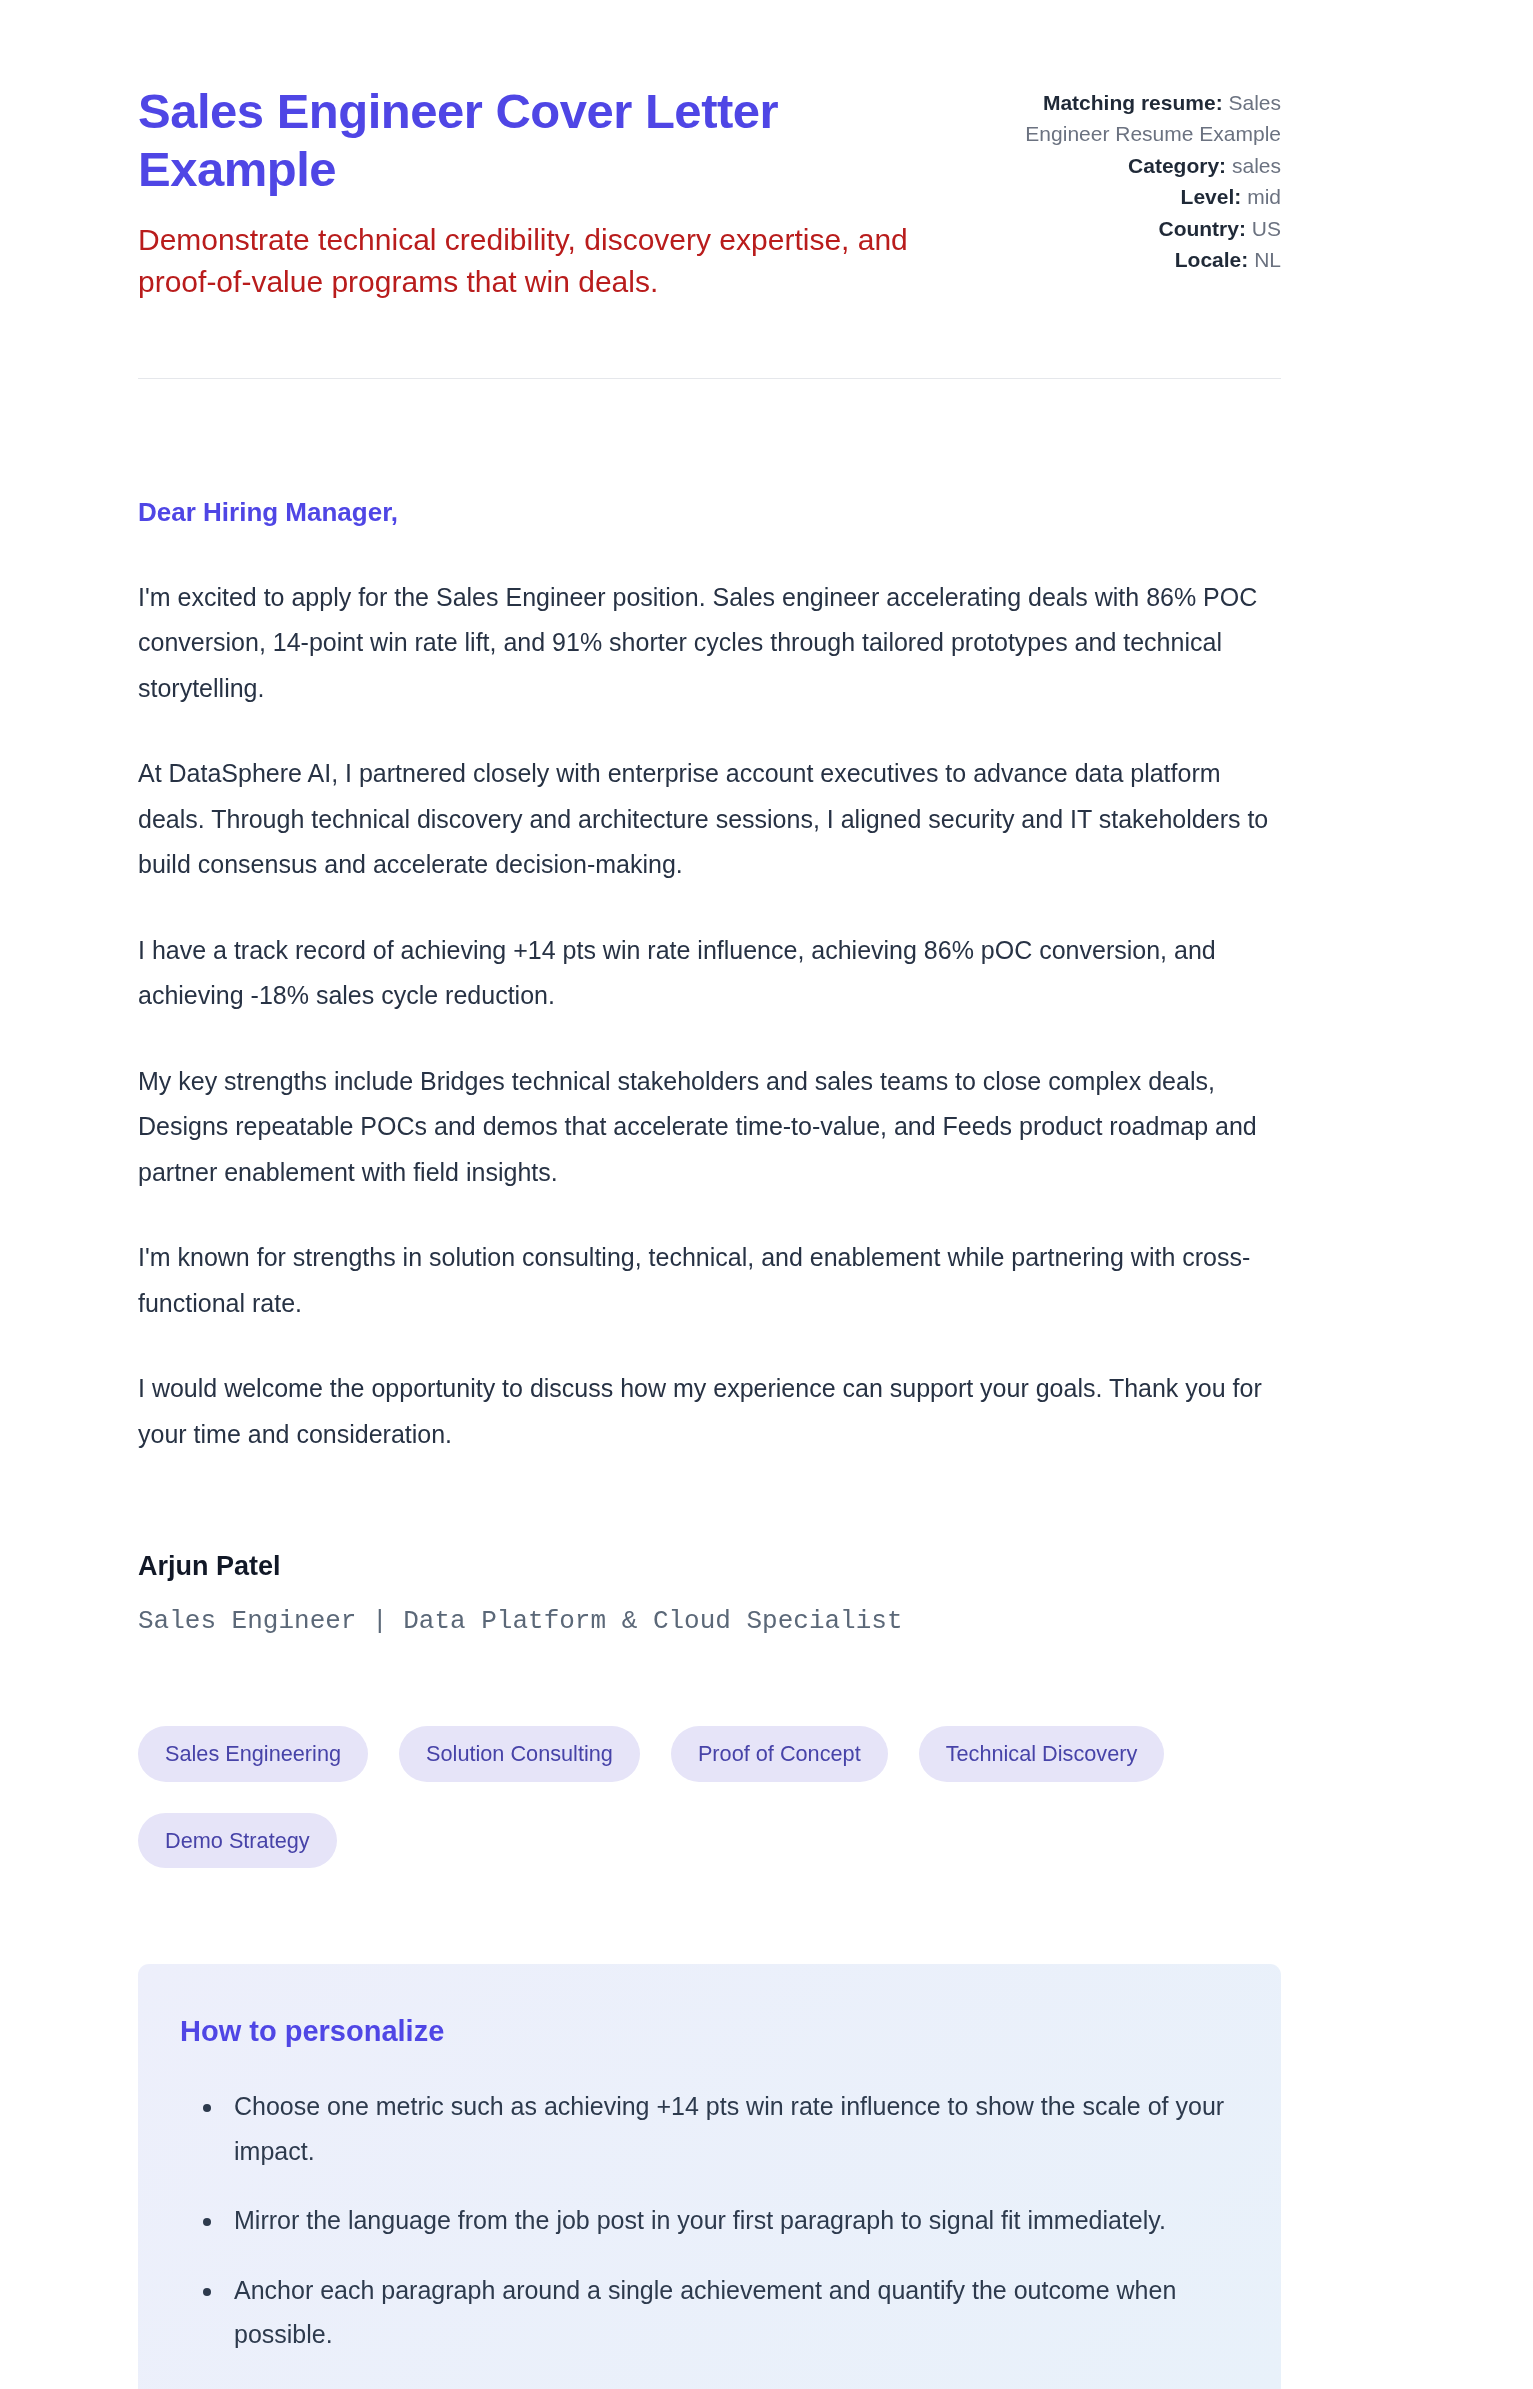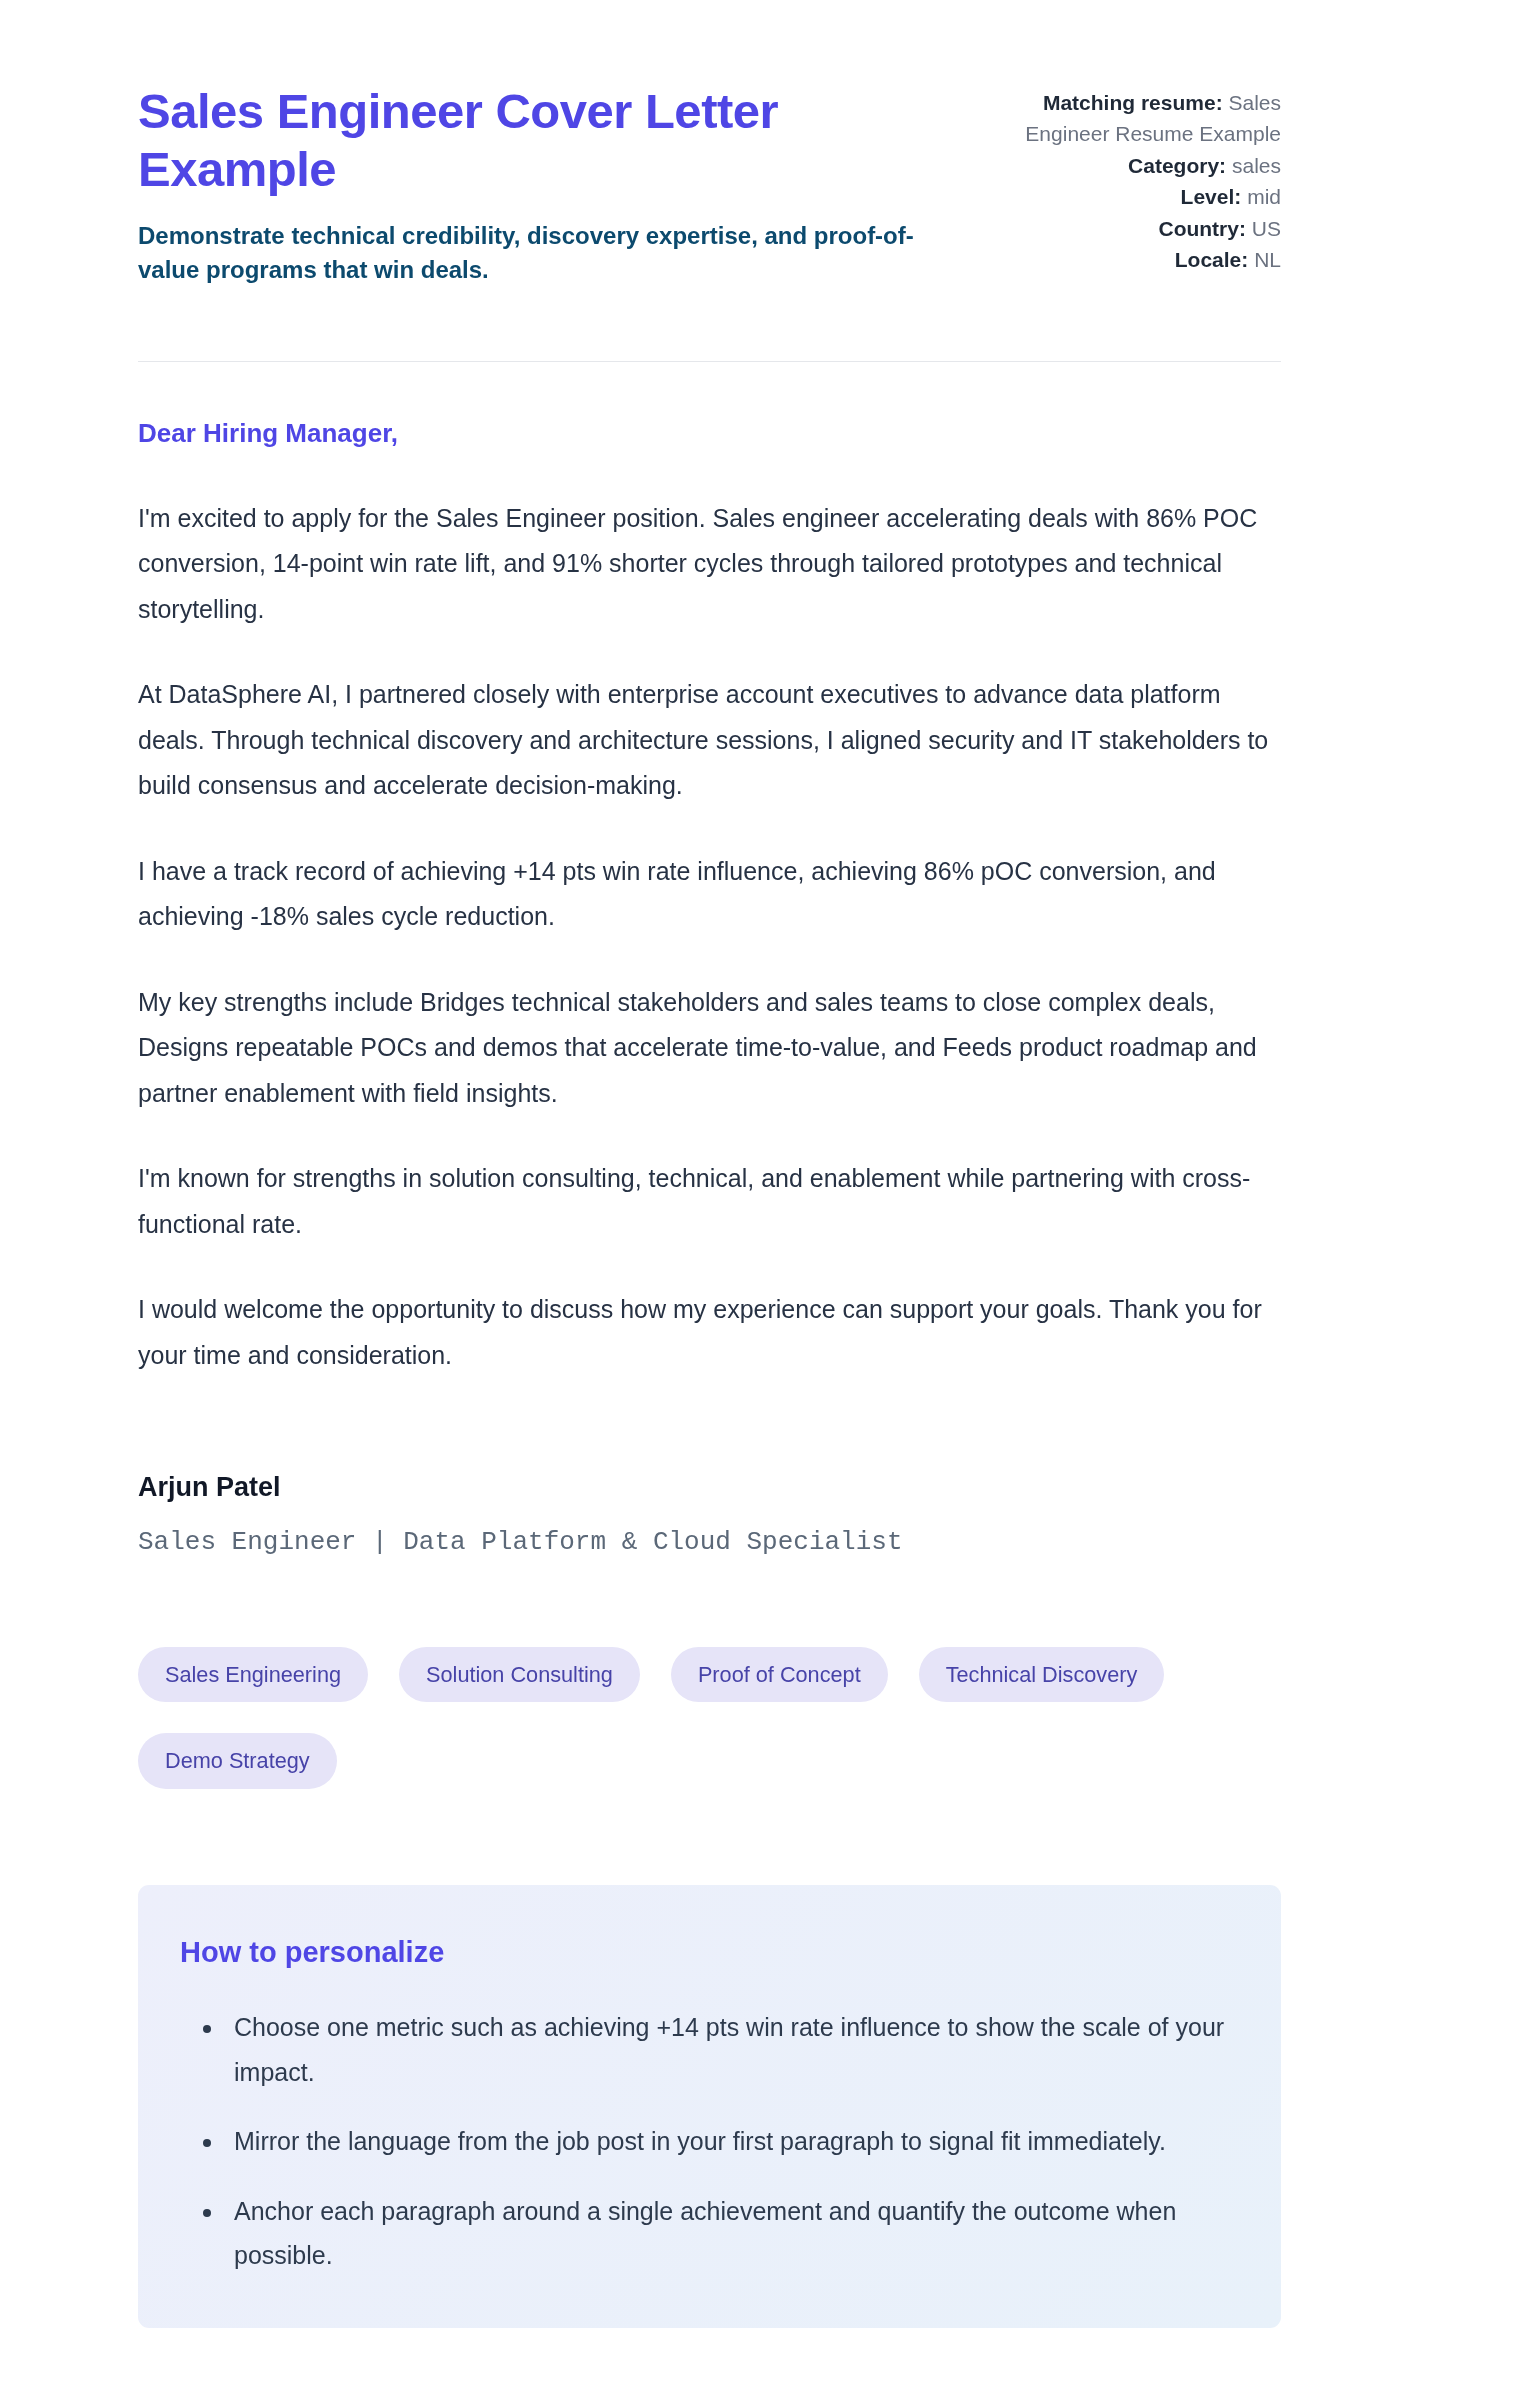--- a/index.html
+++ b/index.html
@@ -25,43 +25,43 @@
   .page-title {
     margin: 0;
     font-size: 49px;
     line-height: 1.18;
     font-weight: 800;
     color: #4f46e5;
     letter-spacing: -0.5px;
   }
   .page-subtitle {
     margin: 20px 0 0 0;
-    font-size: 24px;
+    font-size: 30px;
     line-height: 1.42;
-    font-weight: 700;
-    color: #0c4a6e;
+    font-weight: 400;
+    color: #b91c1c;
   }
   .meta-block {
     width: 300px;
     text-align: right;
     font-size: 21px;
     line-height: 1.5;
     padding-top: 3.6px;
   }
   .meta-row { color: #6b7280; }
   .meta-label { font-weight: 700; color: #1f2937; }
 
   .divider {
     border: none;
     border-top: 1.8px solid #e5e7eb;
     margin: 74px 0 0 0;
   }
 
   
-  .letter { margin-top: 56px; }
+  .letter { margin-top: 118px; }
   .salutation {
     font-size: 26px;
     font-weight: 700;
     color: #4f46e5;
     margin: 0 0 47px 0;
   }
   .letter p.body-para {
     font-size: 25px;
     line-height: 1.82;
     color: #273244;

